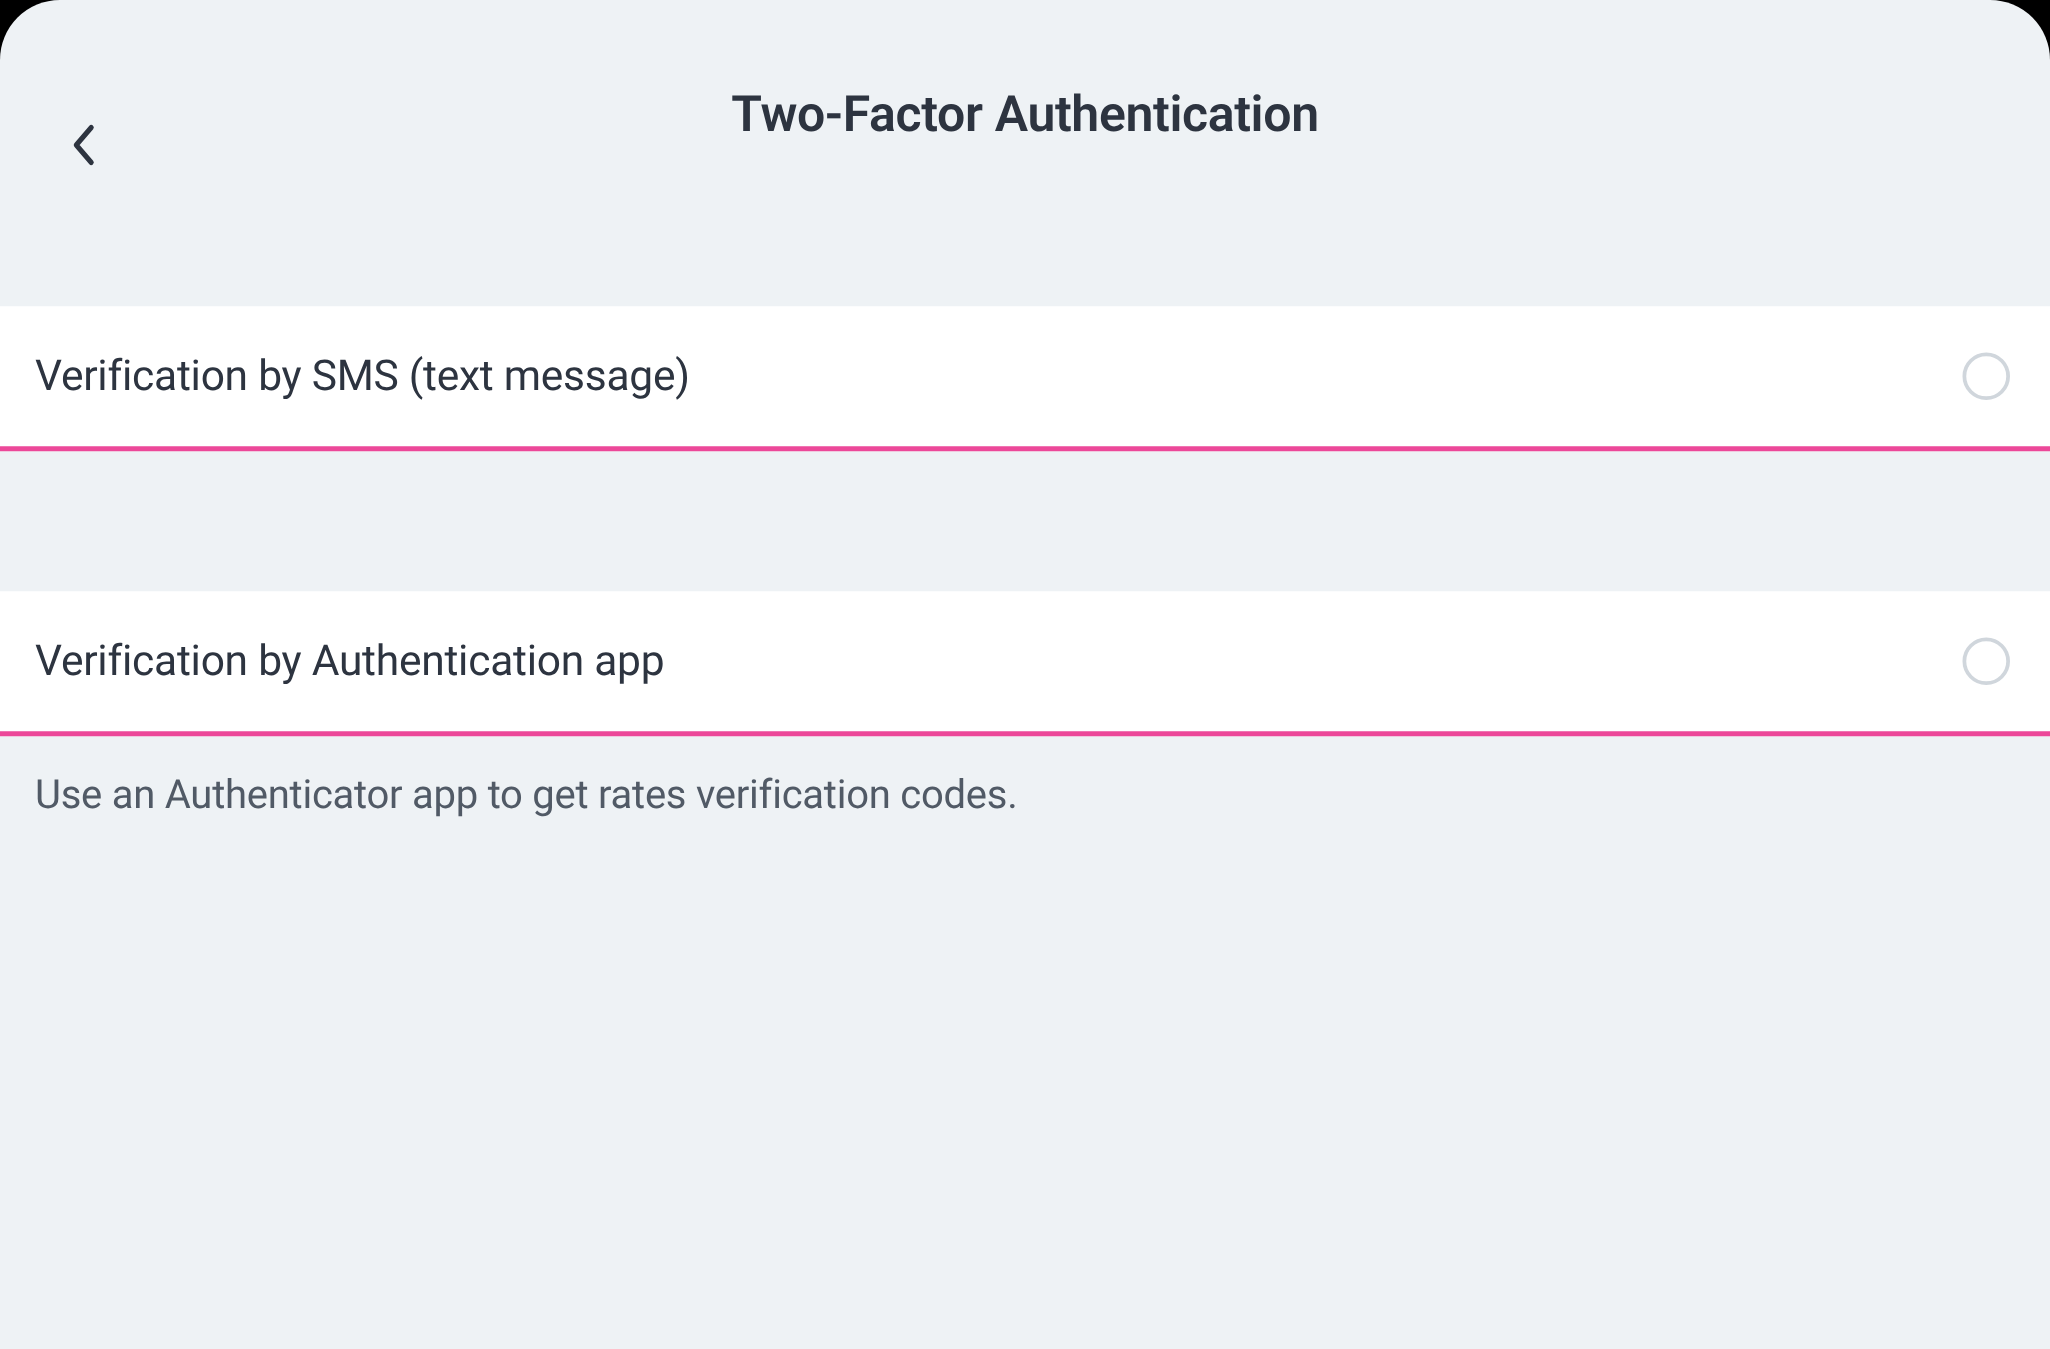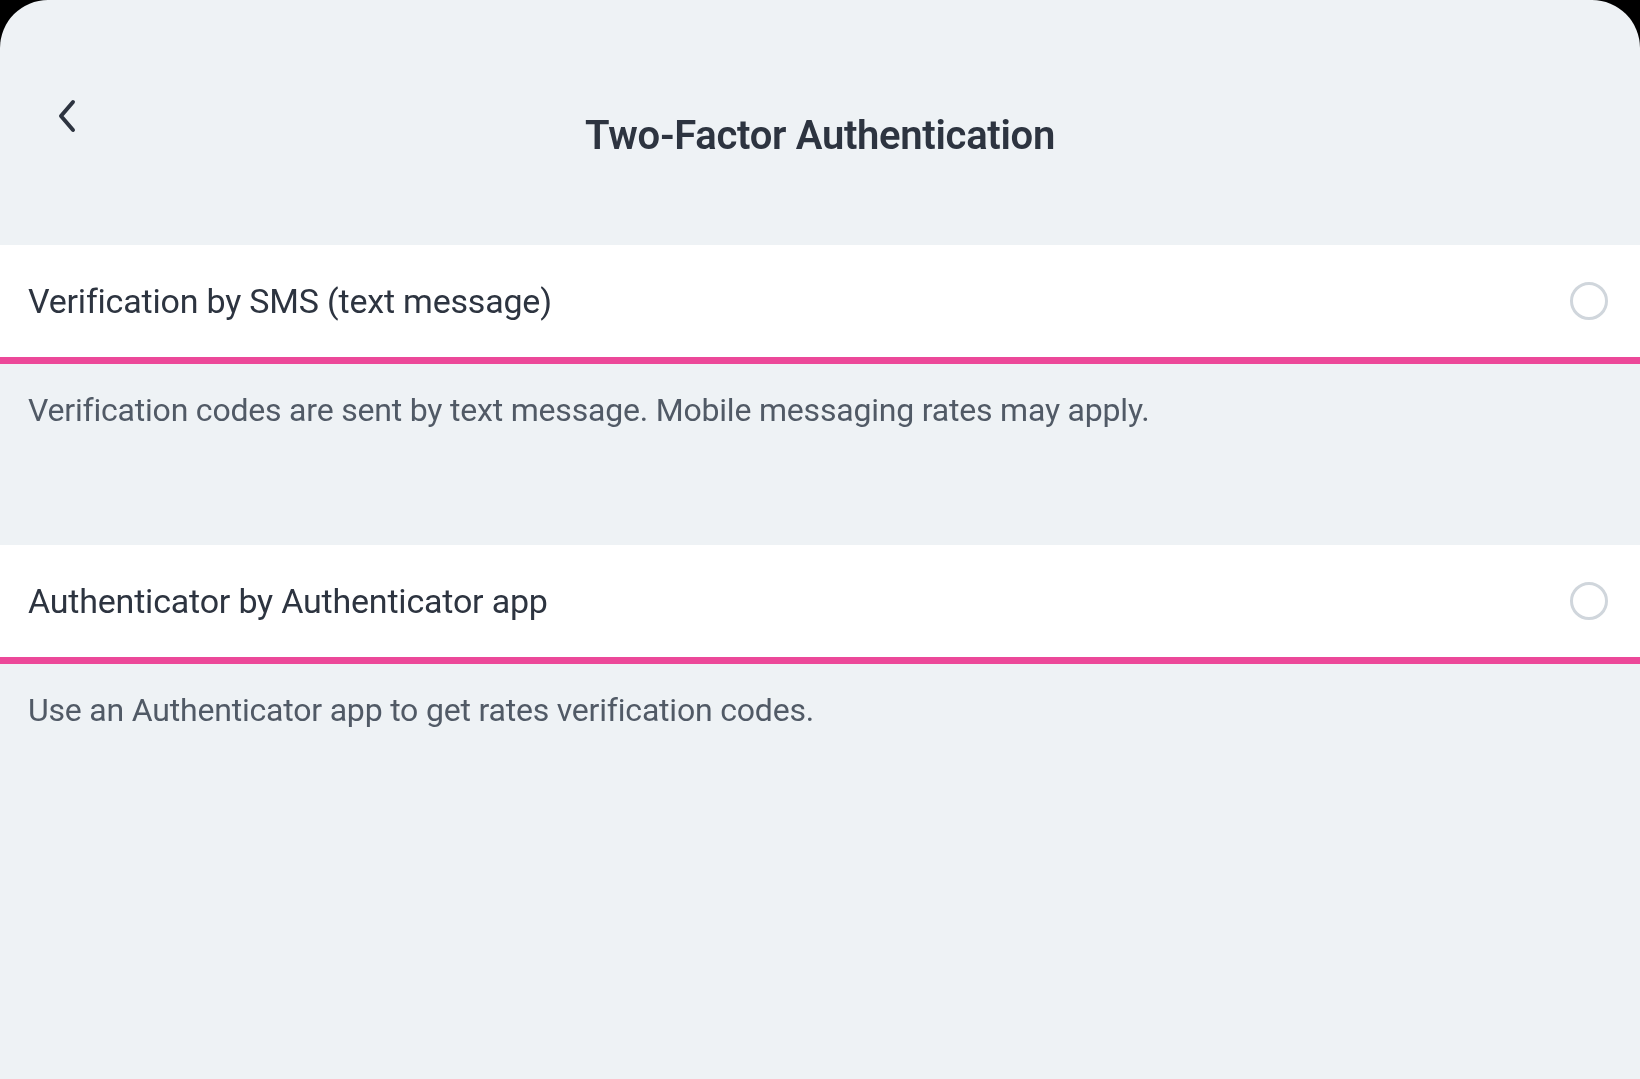--- a/index.html
+++ b/index.html
@@ -18,21 +18,21 @@
       background: #eef2f5;
       width: 1640px;
       height: 1079px;
       border-radius: 48px 48px 0 0;
       overflow: hidden;
       position: relative;
     }
     .header {
       position: relative;
       height: 245px;
-      padding-top: 112px;
+      padding-top: 68px;
     }
     .back-button {
       position: absolute;
       left: 42px;
       top: 92px;
       width: 50px;
       height: 50px;
       display: flex;
       align-items: center;
       justify-content: center;
@@ -46,21 +46,21 @@
     }
     .page-title {
       text-align: center;
       font-size: 40px;
       font-weight: 600;
       color: #2d3440;
       letter-spacing: -0.3px;
     }
     .option-row {
       background: #ffffff;
-      border-bottom: 7px solid #ec4899;
+      border-bottom: 4px solid #ec4899;
       display: flex;
       align-items: center;
       justify-content: space-between;
       padding: 36px 32px 36px 28px;
       cursor: pointer;
     }
     .option-label {
       font-size: 34px;
       color: #2d3440;
       font-weight: 400;
@@ -98,23 +98,22 @@
         </svg>
       </span>
     </button>
     <h1 class="page-title">Two-Factor Authentication</h1>
   </div>
 
   <div class="option-row">
     <span class="option-label">Verification by SMS (text message)</span>
     <span class="radio"></span>
   </div>
-  <div class="option-desc">Verification codes are sent by text message. Mobile messaging rates may apply.</div>
 
   <div class="section-gap"></div>
 
   <div class="option-row">
-    <span class="option-label">Authenticator by Authenticator app</span>
+    <span class="option-label">Verification by Authentication app</span>
     <span class="radio"></span>
   </div>
   <div class="option-desc">Use an Authenticator app to get rates verification codes.</div>
 
 </div>
 
 </body></html>

